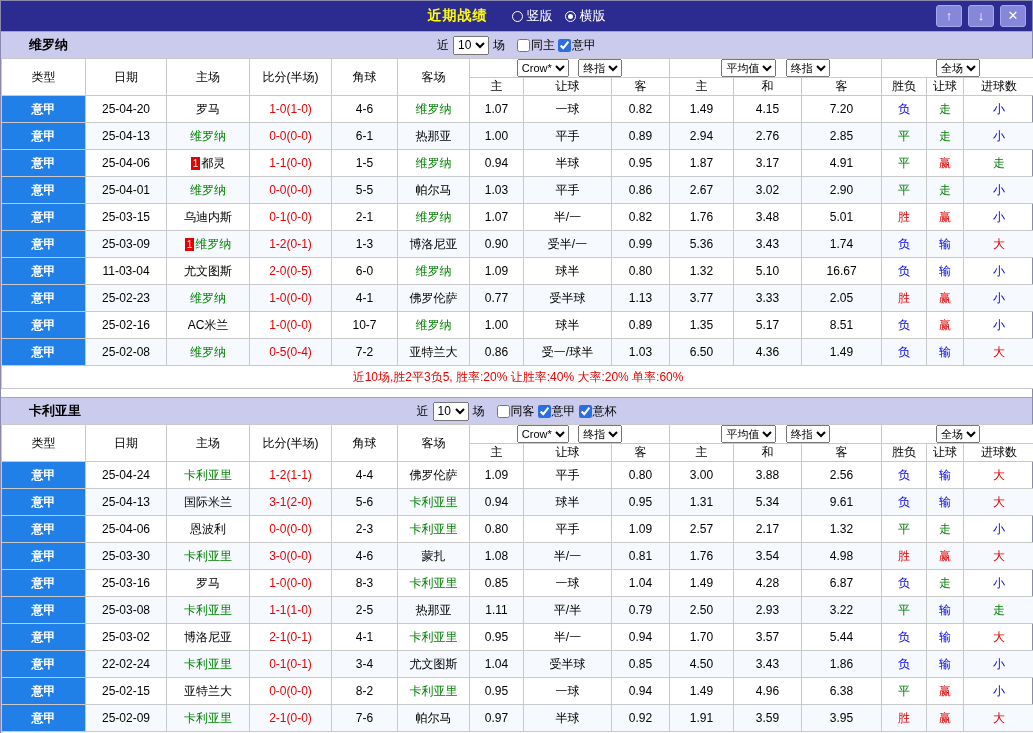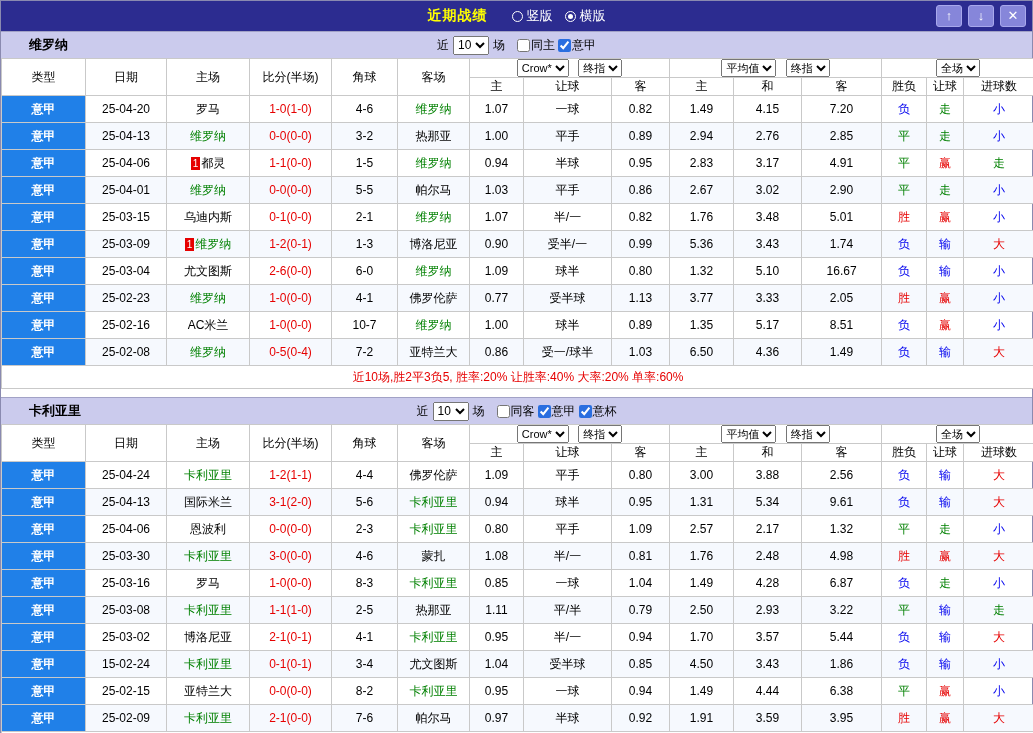--- a/index.html
+++ b/index.html
@@ -145,21 +145,21 @@
               <td>7.20</td>
               <td style="color: rgb(0, 0, 238);">负</td>
               <td style="color: rgb(0, 128, 0);">走</td>
               <td style="color: rgb(0, 0, 238);">小</td>
             </tr>
             <tr>
               <td class="league">意甲</td>
               <td>25-04-13</td>
               <td><span class="focus">维罗纳</span></td>
               <td class="score">0-0(0-0)</td>
-              <td>3-2</td>
+              <td>6-1</td>
               <td><span>热那亚</span></td>
               <td>1.00</td>
               <td>平手</td>
               <td>0.89</td>
               <td>2.94</td>
               <td>2.76</td>
               <td>2.85</td>
               <td style="color: rgb(0, 128, 0);">平</td>
               <td style="color: rgb(0, 128, 0);">走</td>
               <td style="color: rgb(0, 0, 238);">小</td>
@@ -167,21 +167,21 @@
             <tr>
               <td class="league">意甲</td>
               <td>25-04-06</td>
               <td><span class="badge">1</span><span>都灵</span></td>
               <td class="score">1-1(0-0)</td>
               <td>1-5</td>
               <td><span class="focus">维罗纳</span></td>
               <td>0.94</td>
               <td>半球</td>
               <td>0.95</td>
-              <td>2.83</td>
+              <td>1.87</td>
               <td>3.17</td>
               <td>4.91</td>
               <td style="color: rgb(0, 128, 0);">平</td>
               <td style="color: rgb(230, 0, 0);">赢</td>
               <td style="color: rgb(0, 128, 0);">走</td>
             </tr>
             <tr>
               <td class="league">意甲</td>
               <td>25-04-01</td>
               <td><span class="focus">维罗纳</span></td>
@@ -227,23 +227,23 @@
               <td>0.99</td>
               <td>5.36</td>
               <td>3.43</td>
               <td>1.74</td>
               <td style="color: rgb(0, 0, 238);">负</td>
               <td style="color: rgb(0, 0, 238);">输</td>
               <td style="color: rgb(230, 0, 0);">大</td>
             </tr>
             <tr>
               <td class="league">意甲</td>
-              <td>25-03-04</td>
+              <td>11-03-04</td>
               <td><span>尤文图斯</span></td>
-              <td class="score">2-6(0-0)</td>
+              <td class="score">2-0(0-5)</td>
               <td>6-0</td>
               <td><span class="focus">维罗纳</span></td>
               <td>1.09</td>
               <td>球半</td>
               <td>0.80</td>
               <td>1.32</td>
               <td>5.10</td>
               <td>16.67</td>
               <td style="color: rgb(0, 0, 238);">负</td>
               <td style="color: rgb(0, 0, 238);">输</td>
@@ -438,21 +438,21 @@
               <td class="league">意甲</td>
               <td>25-03-30</td>
               <td><span class="focus">卡利亚里</span></td>
               <td class="score">3-0(0-0)</td>
               <td>4-6</td>
               <td><span>蒙扎</span></td>
               <td>1.08</td>
               <td>半/一</td>
               <td>0.81</td>
               <td>1.76</td>
-              <td>2.48</td>
+              <td>3.54</td>
               <td>4.98</td>
               <td style="color: rgb(230, 0, 0);">胜</td>
               <td style="color: rgb(230, 0, 0);">赢</td>
               <td style="color: rgb(230, 0, 0);">大</td>
             </tr>
             <tr>
               <td class="league">意甲</td>
               <td>25-03-16</td>
               <td><span>罗马</span></td>
               <td class="score">1-0(0-0)</td>
@@ -497,21 +497,21 @@
               <td>0.94</td>
               <td>1.70</td>
               <td>3.57</td>
               <td>5.44</td>
               <td style="color: rgb(0, 0, 238);">负</td>
               <td style="color: rgb(0, 0, 238);">输</td>
               <td style="color: rgb(230, 0, 0);">大</td>
             </tr>
             <tr>
               <td class="league">意甲</td>
-              <td>15-02-24</td>
+              <td>22-02-24</td>
               <td><span class="focus">卡利亚里</span></td>
               <td class="score">0-1(0-1)</td>
               <td>3-4</td>
               <td><span>尤文图斯</span></td>
               <td>1.04</td>
               <td>受半球</td>
               <td>0.85</td>
               <td>4.50</td>
               <td>3.43</td>
               <td>1.86</td>
@@ -523,21 +523,21 @@
               <td class="league">意甲</td>
               <td>25-02-15</td>
               <td><span>亚特兰大</span></td>
               <td class="score">0-0(0-0)</td>
               <td>8-2</td>
               <td><span class="focus">卡利亚里</span></td>
               <td>0.95</td>
               <td>一球</td>
               <td>0.94</td>
               <td>1.49</td>
-              <td>4.44</td>
+              <td>4.96</td>
               <td>6.38</td>
               <td style="color: rgb(0, 128, 0);">平</td>
               <td style="color: rgb(230, 0, 0);">赢</td>
               <td style="color: rgb(0, 0, 238);">小</td>
             </tr>
             <tr>
               <td class="league">意甲</td>
               <td>25-02-09</td>
               <td><span class="focus">卡利亚里</span></td>
               <td class="score">2-1(0-0)</td>

